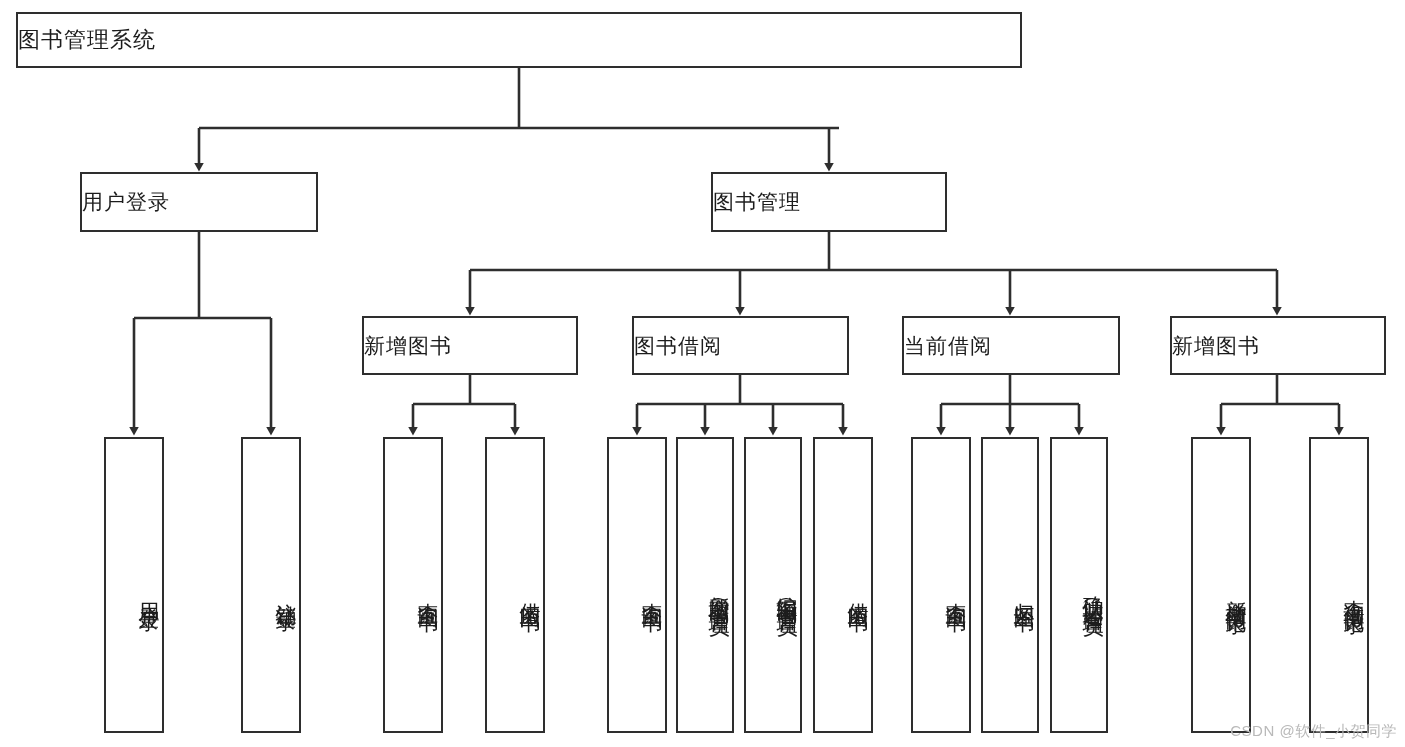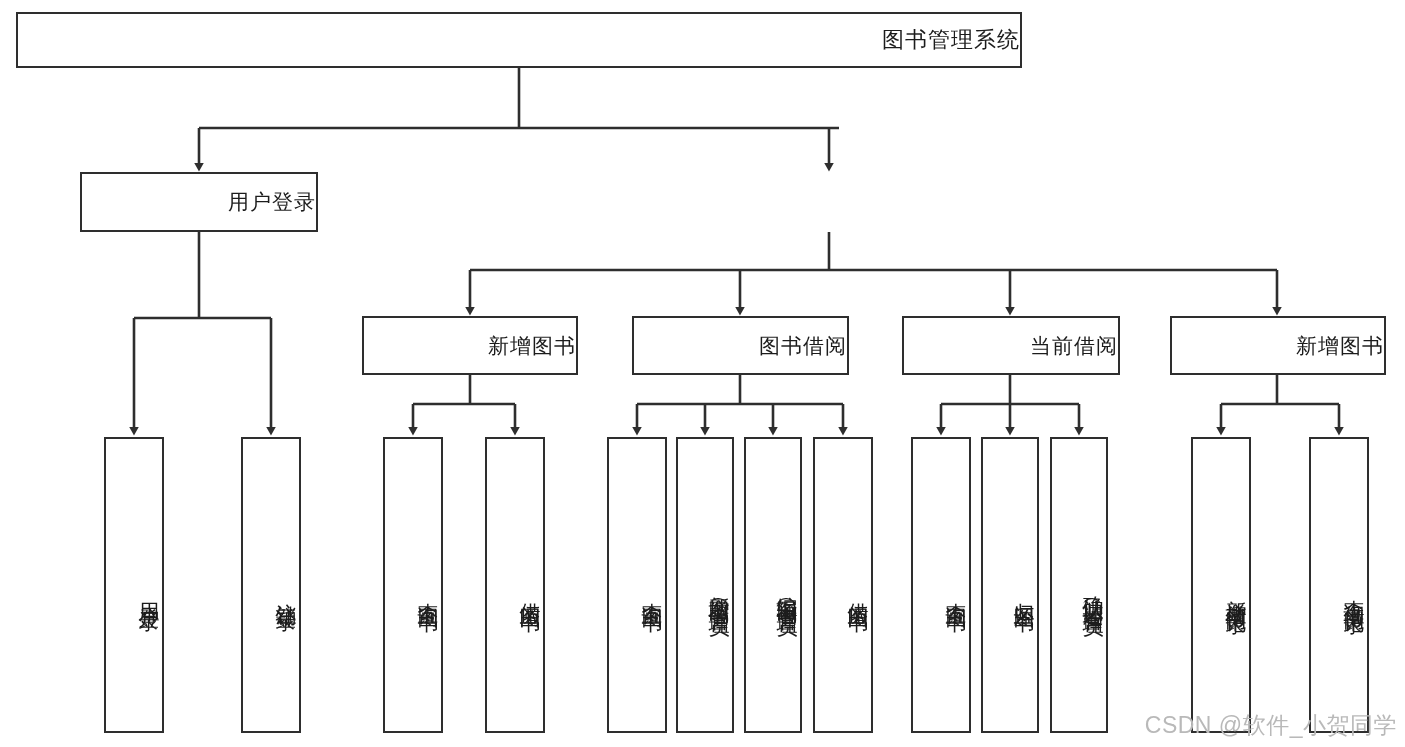--- a/index.html
+++ b/index.html
@@ -26,21 +26,21 @@
     height: 747px;
     pointer-events: none;
   }
   .node {
     position: absolute;
     box-sizing: border-box;
     background: #ffffff;
     border: 2.5px solid #2e2e2e;
     display: flex;
     align-items: center;
-    justify-content: flex-end;
+    justify-content: flex-start;
     color: #1c1c1c;
   }
   .node.horiz {
     font-size: 21px;
     letter-spacing: 1px;
     line-height: 1.2;
   }
   .node.root {
     font-size: 22px;
   }
@@ -57,21 +57,21 @@
   .node.vert .vlabel {
     writing-mode: vertical-rl;
     text-orientation: upright;
     display: block;
     white-space: nowrap;
   }
   .watermark {
     position: absolute;
     right: 8px;
     bottom: 6px;
-    font-size: 23px;
+    font-size: 15px;
     color: #b9b9b9;
     letter-spacing: 0.5px;
     white-space: nowrap;
     font-family: "Liberation Sans", "DejaVu Sans", sans-serif;
   }
 </style>
 </head>
 <body>
 
 <div id="canvas">
@@ -128,20 +128,23 @@
     </g>
   </svg>
 
   <div class="node horiz root" style="left:16px; top:12px; width:1006px; height:56px;">
     <span>图书管理系统</span>
   </div>
 
   <div class="node horiz" style="left:80px; top:172px; width:238px; height:60px;">
     <span>用户登录</span>
   </div>
+  <div class="node horiz" style="left:711px; top:172px; width:236px; height:60px;">
+    <span>图书管理</span>
+  </div>
 
   <div class="node horiz" style="left:362px; top:316px; width:216px; height:59px;">
     <span>新增图书</span>
   </div>
   <div class="node horiz" style="left:902px; top:316px; width:218px; height:59px;">
     <span>当前借阅</span>
   </div>
   <div class="node horiz" style="left:632px; top:316px; width:217px; height:59px;">
     <span>图书借阅</span>
   </div>

